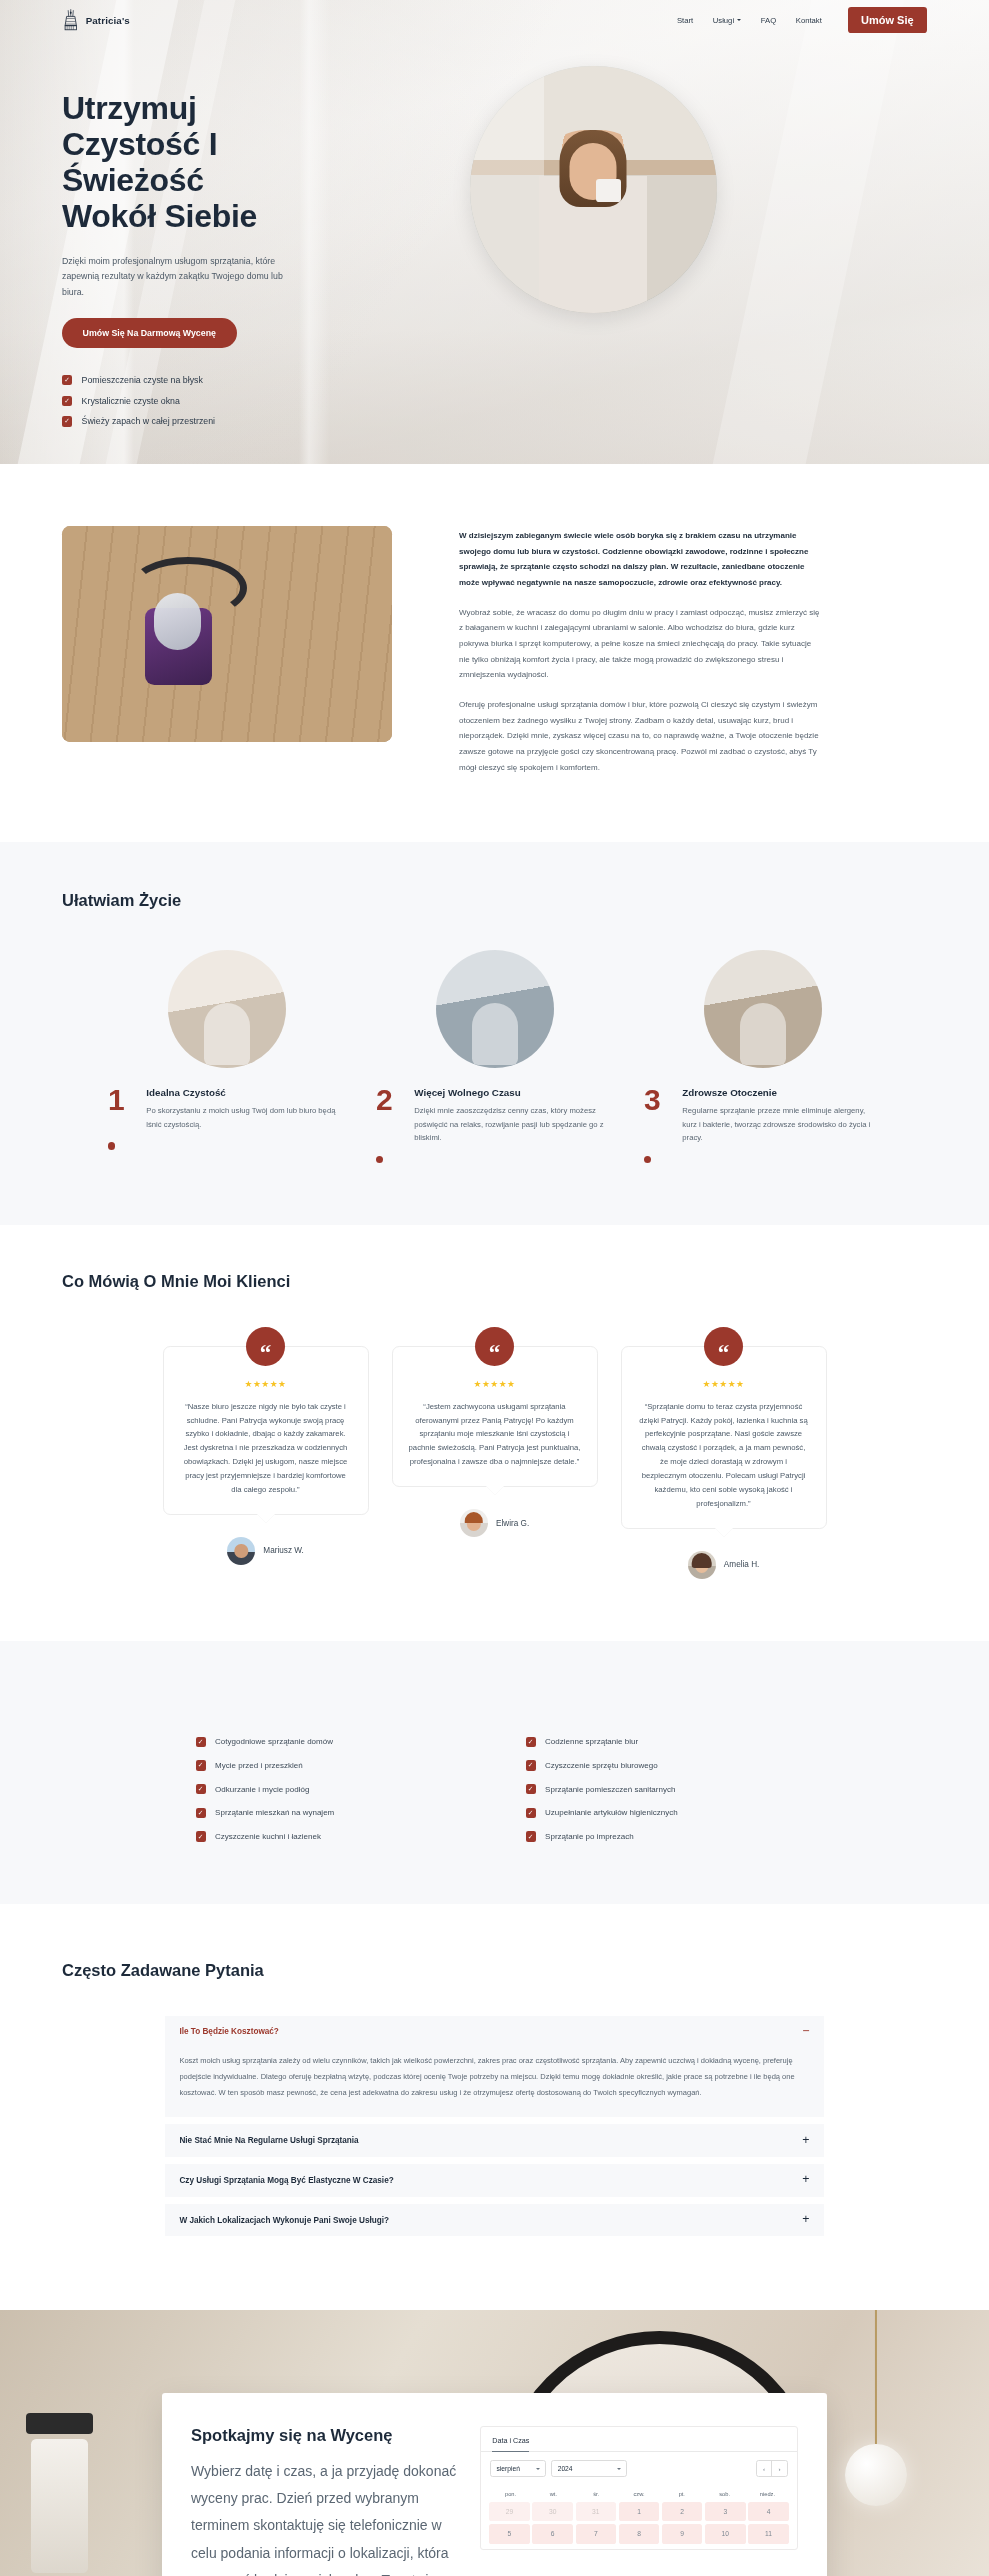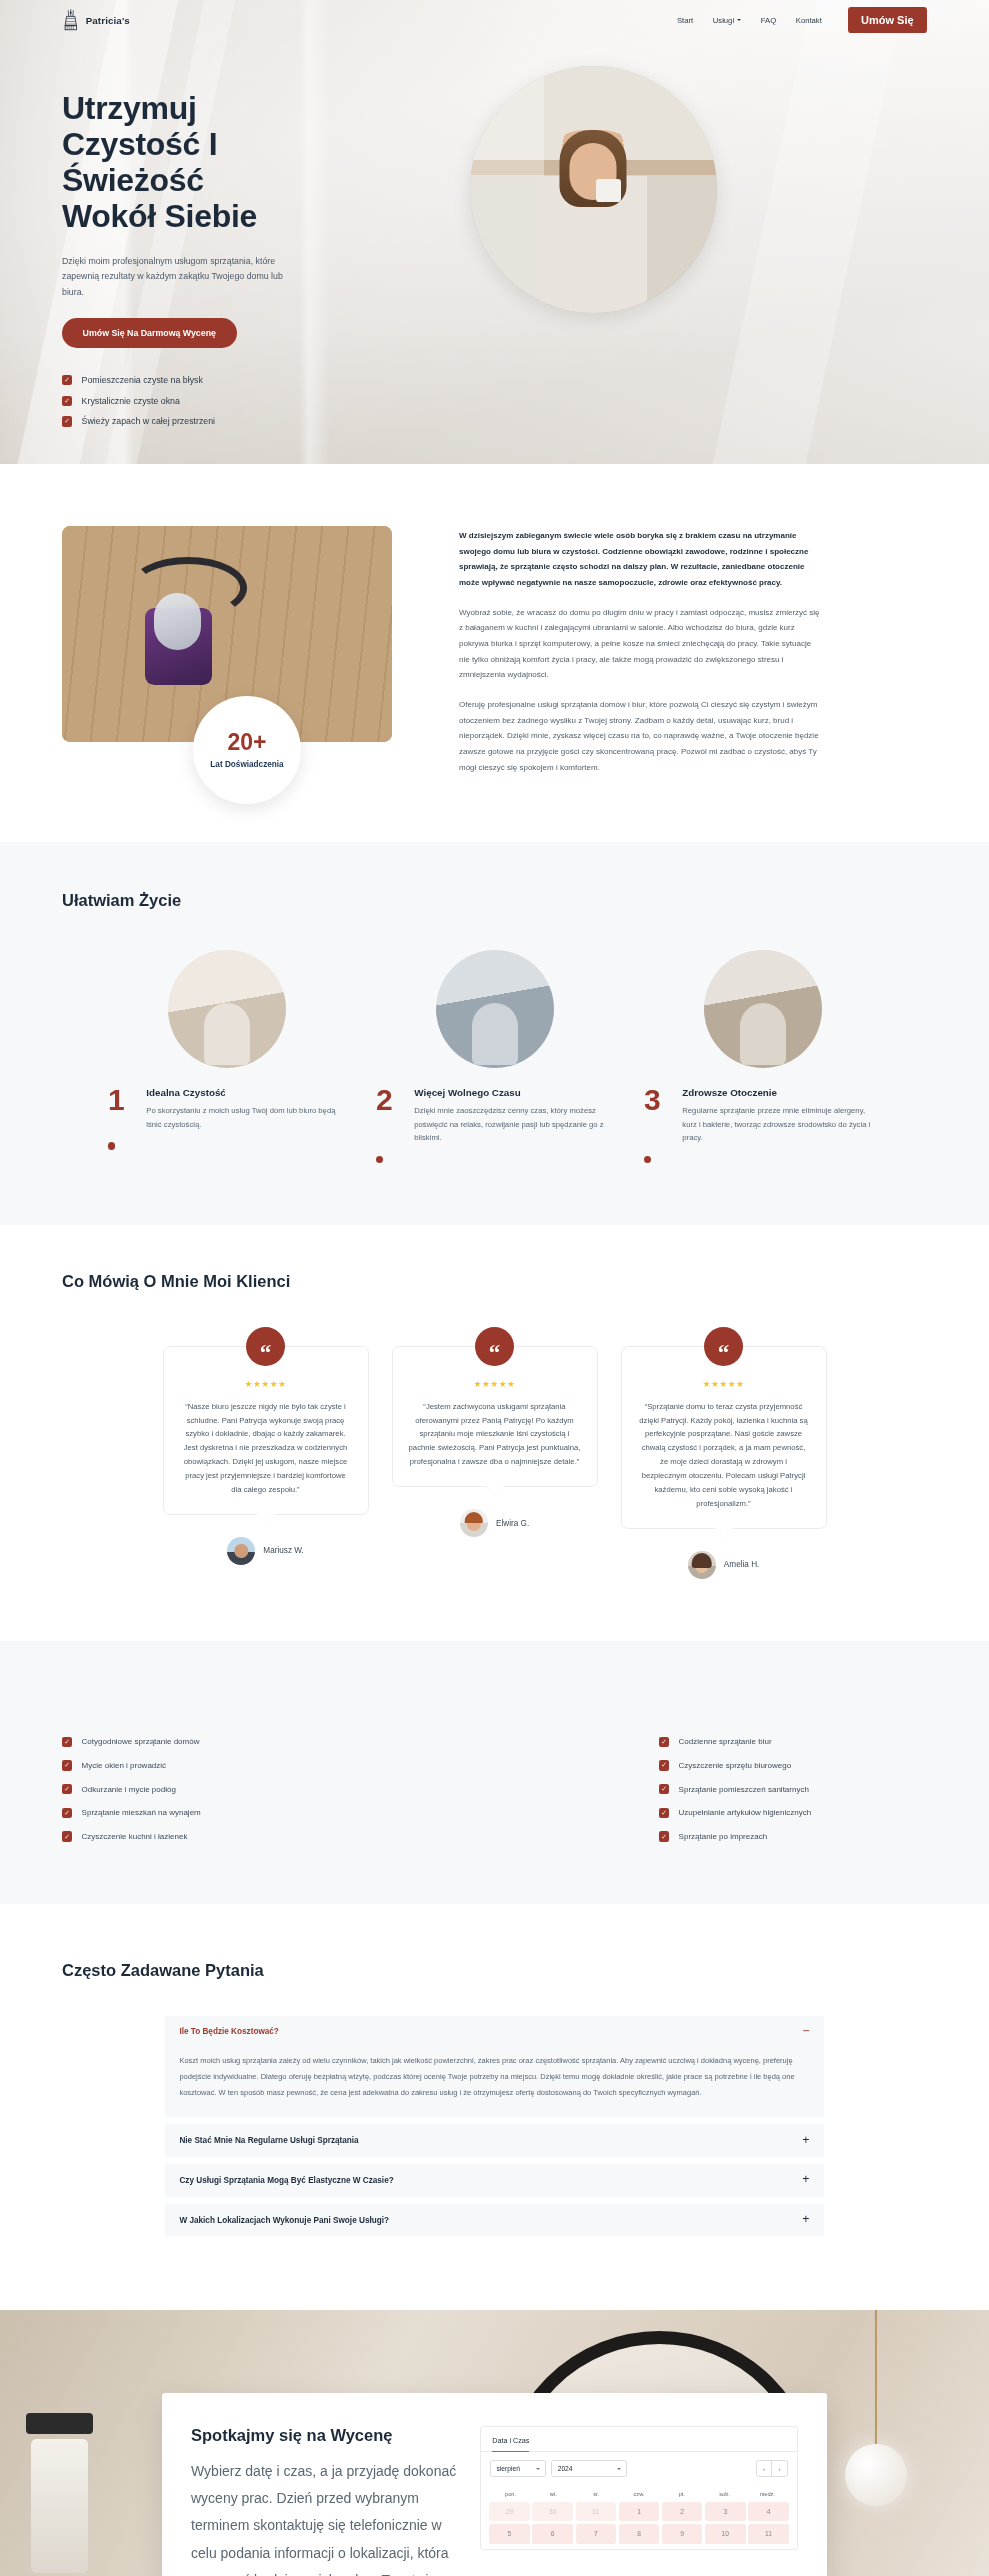--- a/index.html
+++ b/index.html
@@ -182,21 +182,21 @@
   .av2:before{content:"";position:absolute;left:50%;top:6.2px;transform:translateX(-50%);width:14.4px;height:15.5px;border-radius:7.2px;background:#e1b18f;}
   .av2:after{content:"";position:absolute;left:50%;top:3.1px;transform:translateX(-50%);width:18.5px;height:11.3px;border-radius:9.3px 9.3px 0 0;background:#a8572a;}
   .av3{background:linear-gradient(180deg,#d8d2c8 0 55%,#b6ada0 55% 100%);}
   .av3:before{content:"";position:absolute;left:50%;top:7.2px;transform:translateX(-50%);width:13.4px;height:15.5px;border-radius:6.7px;background:#e6bd9b;}
   .av3:after{content:"";position:absolute;left:50%;top:2.1px;transform:translateX(-50%);width:20.6px;height:15.5px;border-radius:10.3px 10.3px 3.1px 3.1px;background:#55382a;}
   .author-name { font-size:8.2px; color:#3d4a57; }
 
   
   .services { background:#f7f8fa; padding:57px 62px 62px 62px; }
   .svc-title { text-align:center;font-size:16px;font-weight:800;color:#1d2a3a;line-height:1.45;max-width:402px;margin:0 auto;}
-  .svc-cols { margin-top:39px; display:flex; gap:62px; justify-content:space-between; }
+  .svc-cols { margin-top:39px; display:flex; gap:62px; justify-content:center; }
   .svc-col { width:268px; display:flex;flex-direction:column; gap:13.4px;}
   .svc-row { display:flex;align-items:center;gap:9.3px;font-size:8px;color:#3e4b58;}
 
   
   .faq { background:#fff; padding:57px 62px 67px 62px; }
   .faq-list { margin-top:36px; max-width:659px; margin-left:auto;margin-right:auto;}
   .faq-item { margin-bottom:7.2px; }
   .faq-head {
     background:#f7f8fa; padding:11.3px 14.4px; display:flex;align-items:center;
     font-size:8.2px;font-weight:700;color:#1d2a3a;cursor:pointer;
@@ -335,24 +335,20 @@
   <section class="about">
     <div class="about-left">
       <div class="about-photo">
         <div class="ap-floor"></div>
         <div class="ap-vac">
           <div class="ap-hose"></div>
           <div class="ap-body"></div>
           <div class="ap-can"></div>
         </div>
       </div>
-      <div class="badge-exp">
-        <div class="badge-num">20+</div>
-        <div class="badge-lbl">Lat Doświadczenia</div>
-      </div>
     </div>
     <div class="about-right">
       <p class="about-lead">W dzisiejszym zabieganym świecie wiele osób boryka się z brakiem czasu na utrzymanie swojego domu lub biura w czystości. Codzienne obowiązki zawodowe, rodzinne i społeczne sprawiają, że sprzątanie często schodzi na dalszy plan. W rezultacie, zaniedbane otoczenie może wpływać negatywnie na nasze samopoczucie, zdrowie oraz efektywność pracy.</p>
       <p class="about-p">Wyobraź sobie, że wracasz do domu po długim dniu w pracy i zamiast odpocząć, musisz zmierzyć się z bałaganem w kuchni i zalegającymi ubraniami w salonie. Albo wchodzisz do biura, gdzie kurz pokrywa biurka i sprzęt komputerowy, a pełne kosze na śmieci zniechęcają do pracy. Takie sytuacje nie tylko obniżają komfort życia i pracy, ale także mogą prowadzić do zwiększonego stresu i zmniejszenia wydajności.</p>
       <p class="about-p">Oferuję profesjonalne usługi sprzątania domów i biur, które pozwolą Ci cieszyć się czystym i świeżym otoczeniem bez żadnego wysiłku z Twojej strony. Zadbam o każdy detal, usuwając kurz, brud i nieporządek. Dzięki mnie, zyskasz więcej czasu na to, co naprawdę ważne, a Twoje otoczenie będzie zawsze gotowe na przyjęcie gości czy skoncentrowaną pracę. Pozwól mi zadbać o czystość, abyś Ty mógł cieszyć się spokojem i komfortem.</p>
     </div>
   </section>
 
   <section class="features">
     <h2 class="sec-title">Ułatwiam Życie</h2>
@@ -448,21 +444,21 @@
 
   <section class="services">
     <div class="svc-cols">
       <div class="svc-col">
         <div class="svc-row">
             <span class="chkbox">✓</span>
             <span>Cotygodniowe sprzątanie domów</span>
           </div>
         <div class="svc-row">
             <span class="chkbox">✓</span>
-            <span>Mycie okien i prowadzić</span>
+            <span>Mycie przed i przeszkleń</span>
           </div>
         <div class="svc-row">
             <span class="chkbox">✓</span>
             <span>Odkurzanie i mycie podłóg</span>
           </div>
         <div class="svc-row">
             <span class="chkbox">✓</span>
             <span>Sprzątanie mieszkań na wynajem</span>
           </div>
         <div class="svc-row">

